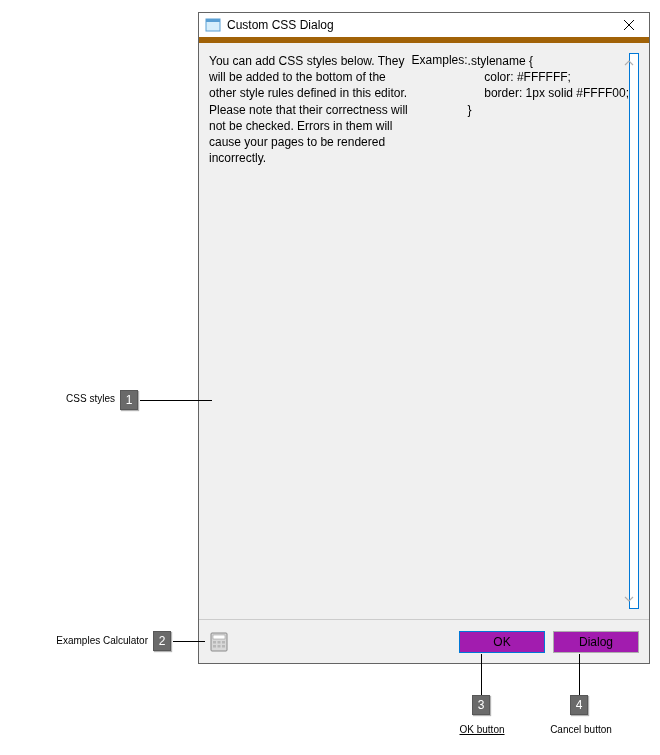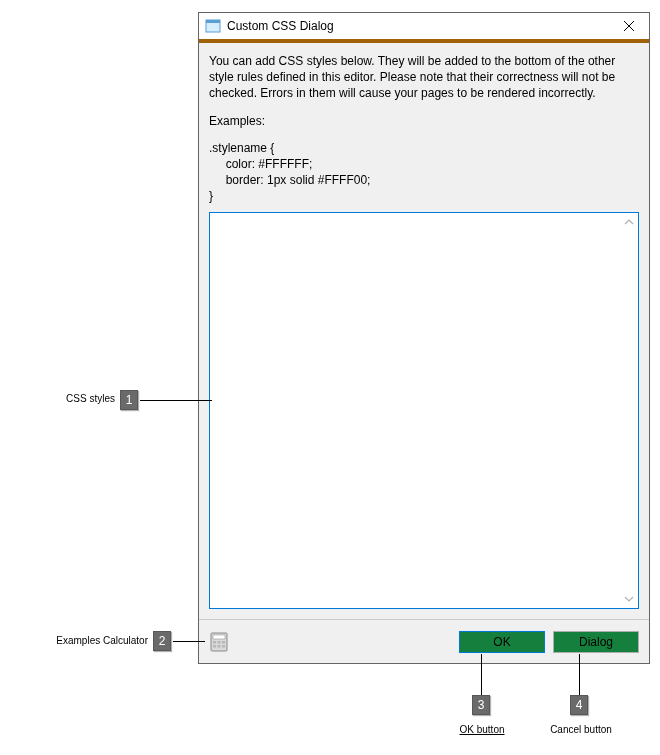--- a/index.html
+++ b/index.html
@@ -18,21 +18,21 @@
       width: 452px;
       height: 652px;
       border: 1px solid #646464;
       background: #f0f0f0;
       display: flex;
       flex-direction: column;
     }
     .titlebar {
       height: 30px;
       background: #fff;
-      border-bottom: 4px solid #a16207;
+      border-bottom: 6px solid #a16207;
       display: flex;
       align-items: center;
       padding-left: 6px;
     }
     .titlebar-icon {
       width: 16px;
       height: 16px;
       margin-right: 6px;
       display: flex;
       align-items: center;
@@ -50,21 +50,20 @@
       align-items: center;
       justify-content: center;
       cursor: pointer;
       font-size: 13px;
       font-family: Arial, sans-serif;
     }
     .dialog-body {
       flex: 1;
       padding: 10px;
       display: flex;
-      flex-direction: column;
     }
     .intro {
       color: #000;
       line-height: 1.35;
       margin-bottom: 12px;
     }
     .examples {
       color: #000;
       margin-bottom: 12px;
     }
@@ -118,21 +117,21 @@
     }
     .calc-icon {
       width: 20px;
       height: 20px;
       cursor: pointer;
     }
     .dlg-button {
       width: 86px;
       height: 22px;
       margin-left: 8px;
-      background: #15803d;
+      background: #a21caf;
       border: 1px solid #adadad;
       cursor: pointer;
       font-size: 12px;
       font-family: "Segoe UI", Tahoma, sans-serif;
       text-align: center;
       line-height: 18px;
     }
     .dlg-button.default {
       border: 1px solid #0078d7;
     }

